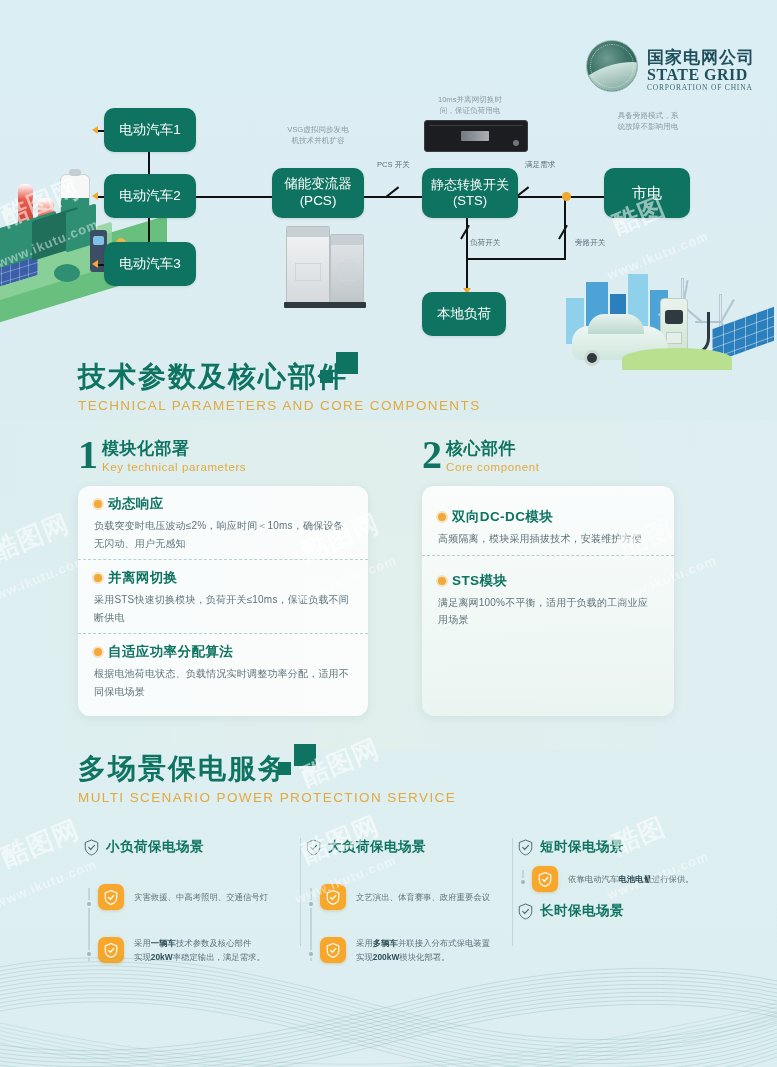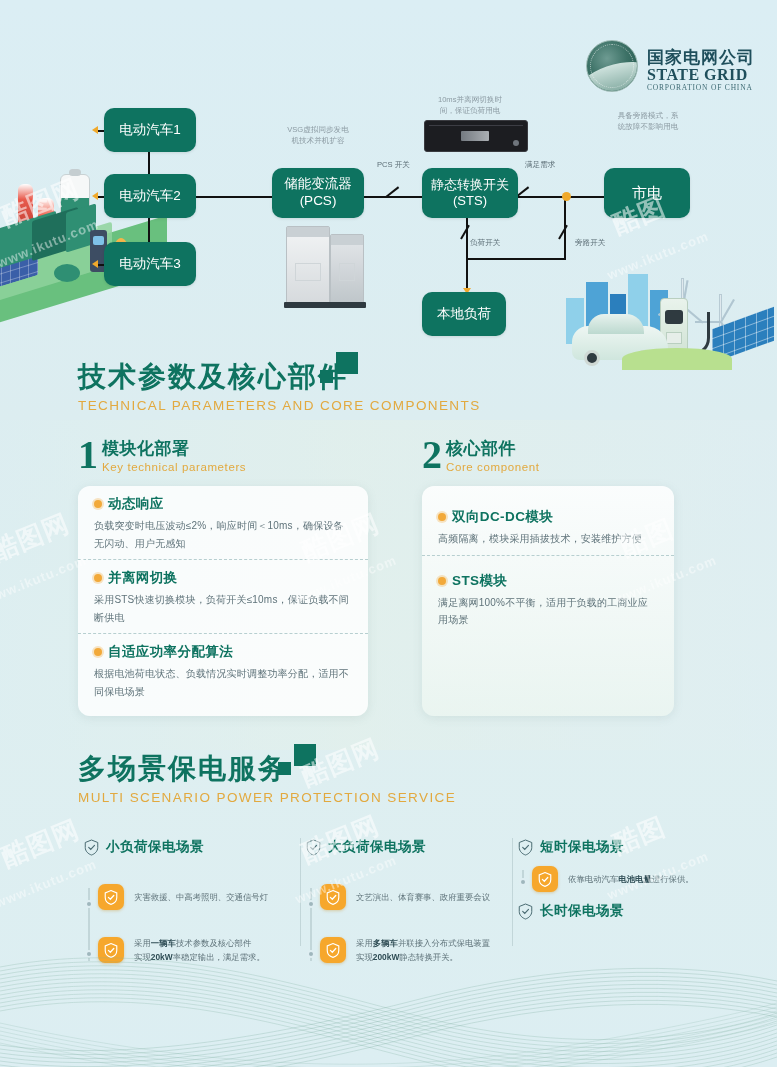--- a/index.html
+++ b/index.html
@@ -473,21 +473,21 @@
       </div>
       <div class="srow">
         <div class="sicon">
           <svg viewBox="0 0 24 26" width="14" height="15">
             <path d="M12 1 L22 5 V13 C22 19 17 23.5 12 25 C7 23.5 2 19 2 13 V5 Z" fill="none" stroke="#fff" stroke-width="2"></path>
             <path d="M7.5 12.8 L10.8 16 L16.8 9.6" fill="none" stroke="#fff" stroke-width="2.2" stroke-linecap="round"></path>
           </svg>
         </div>
         <p>
           <span>采用</span><b>多辆车</b><span>并联接入分布式保电装置</span><br>
-          <span>实现</span><b>200kW</b><span>静态转换开关。</span>
+          <span>实现</span><b>200kW</b><span>模块化部署。</span>
         </p>
       </div>
     </div>
   </div>
 
   <div class="scene" style="left:518px;top:838px;width:240px;">
     <div class="scene-head">
       <svg class="shield" viewBox="0 0 24 26">
         <path d="M12 1 L22 5 V13 C22 19 17 23.5 12 25 C7 23.5 2 19 2 13 V5 Z" fill="none" stroke="#4a6b72" stroke-width="1.6"></path>
         <path d="M7.5 12.8 L10.8 16 L16.8 9.6" fill="none" stroke="#4a6b72" stroke-width="1.8" stroke-linecap="round"></path>

